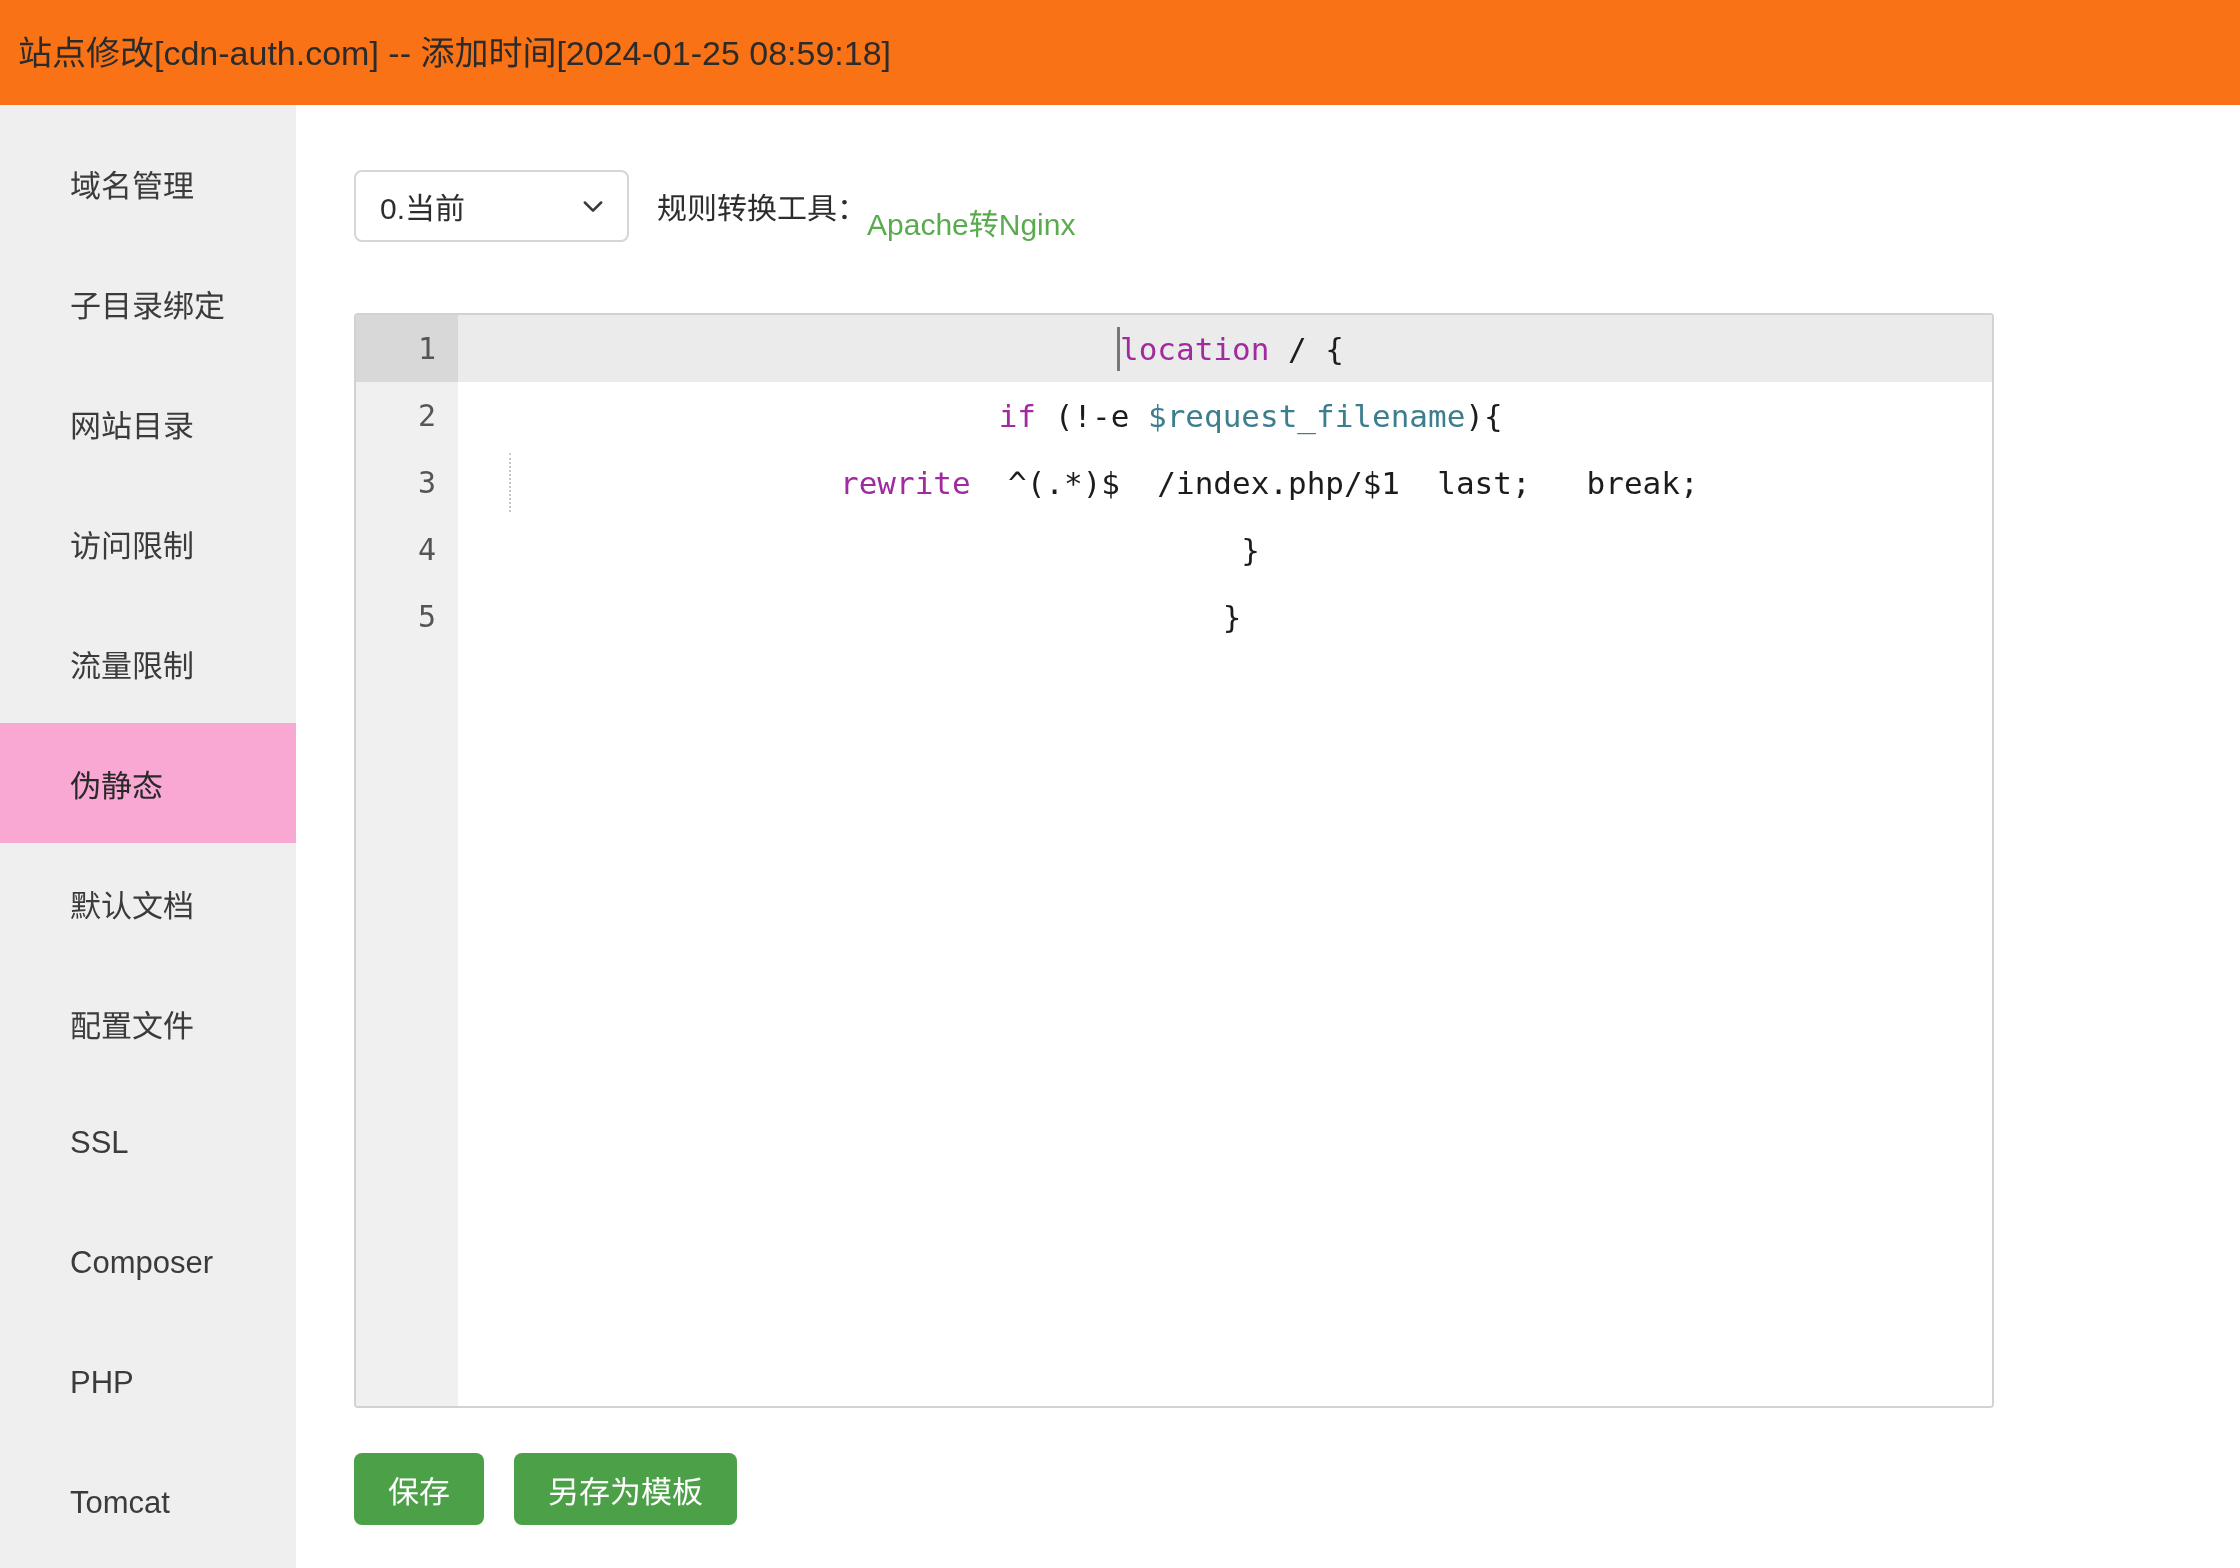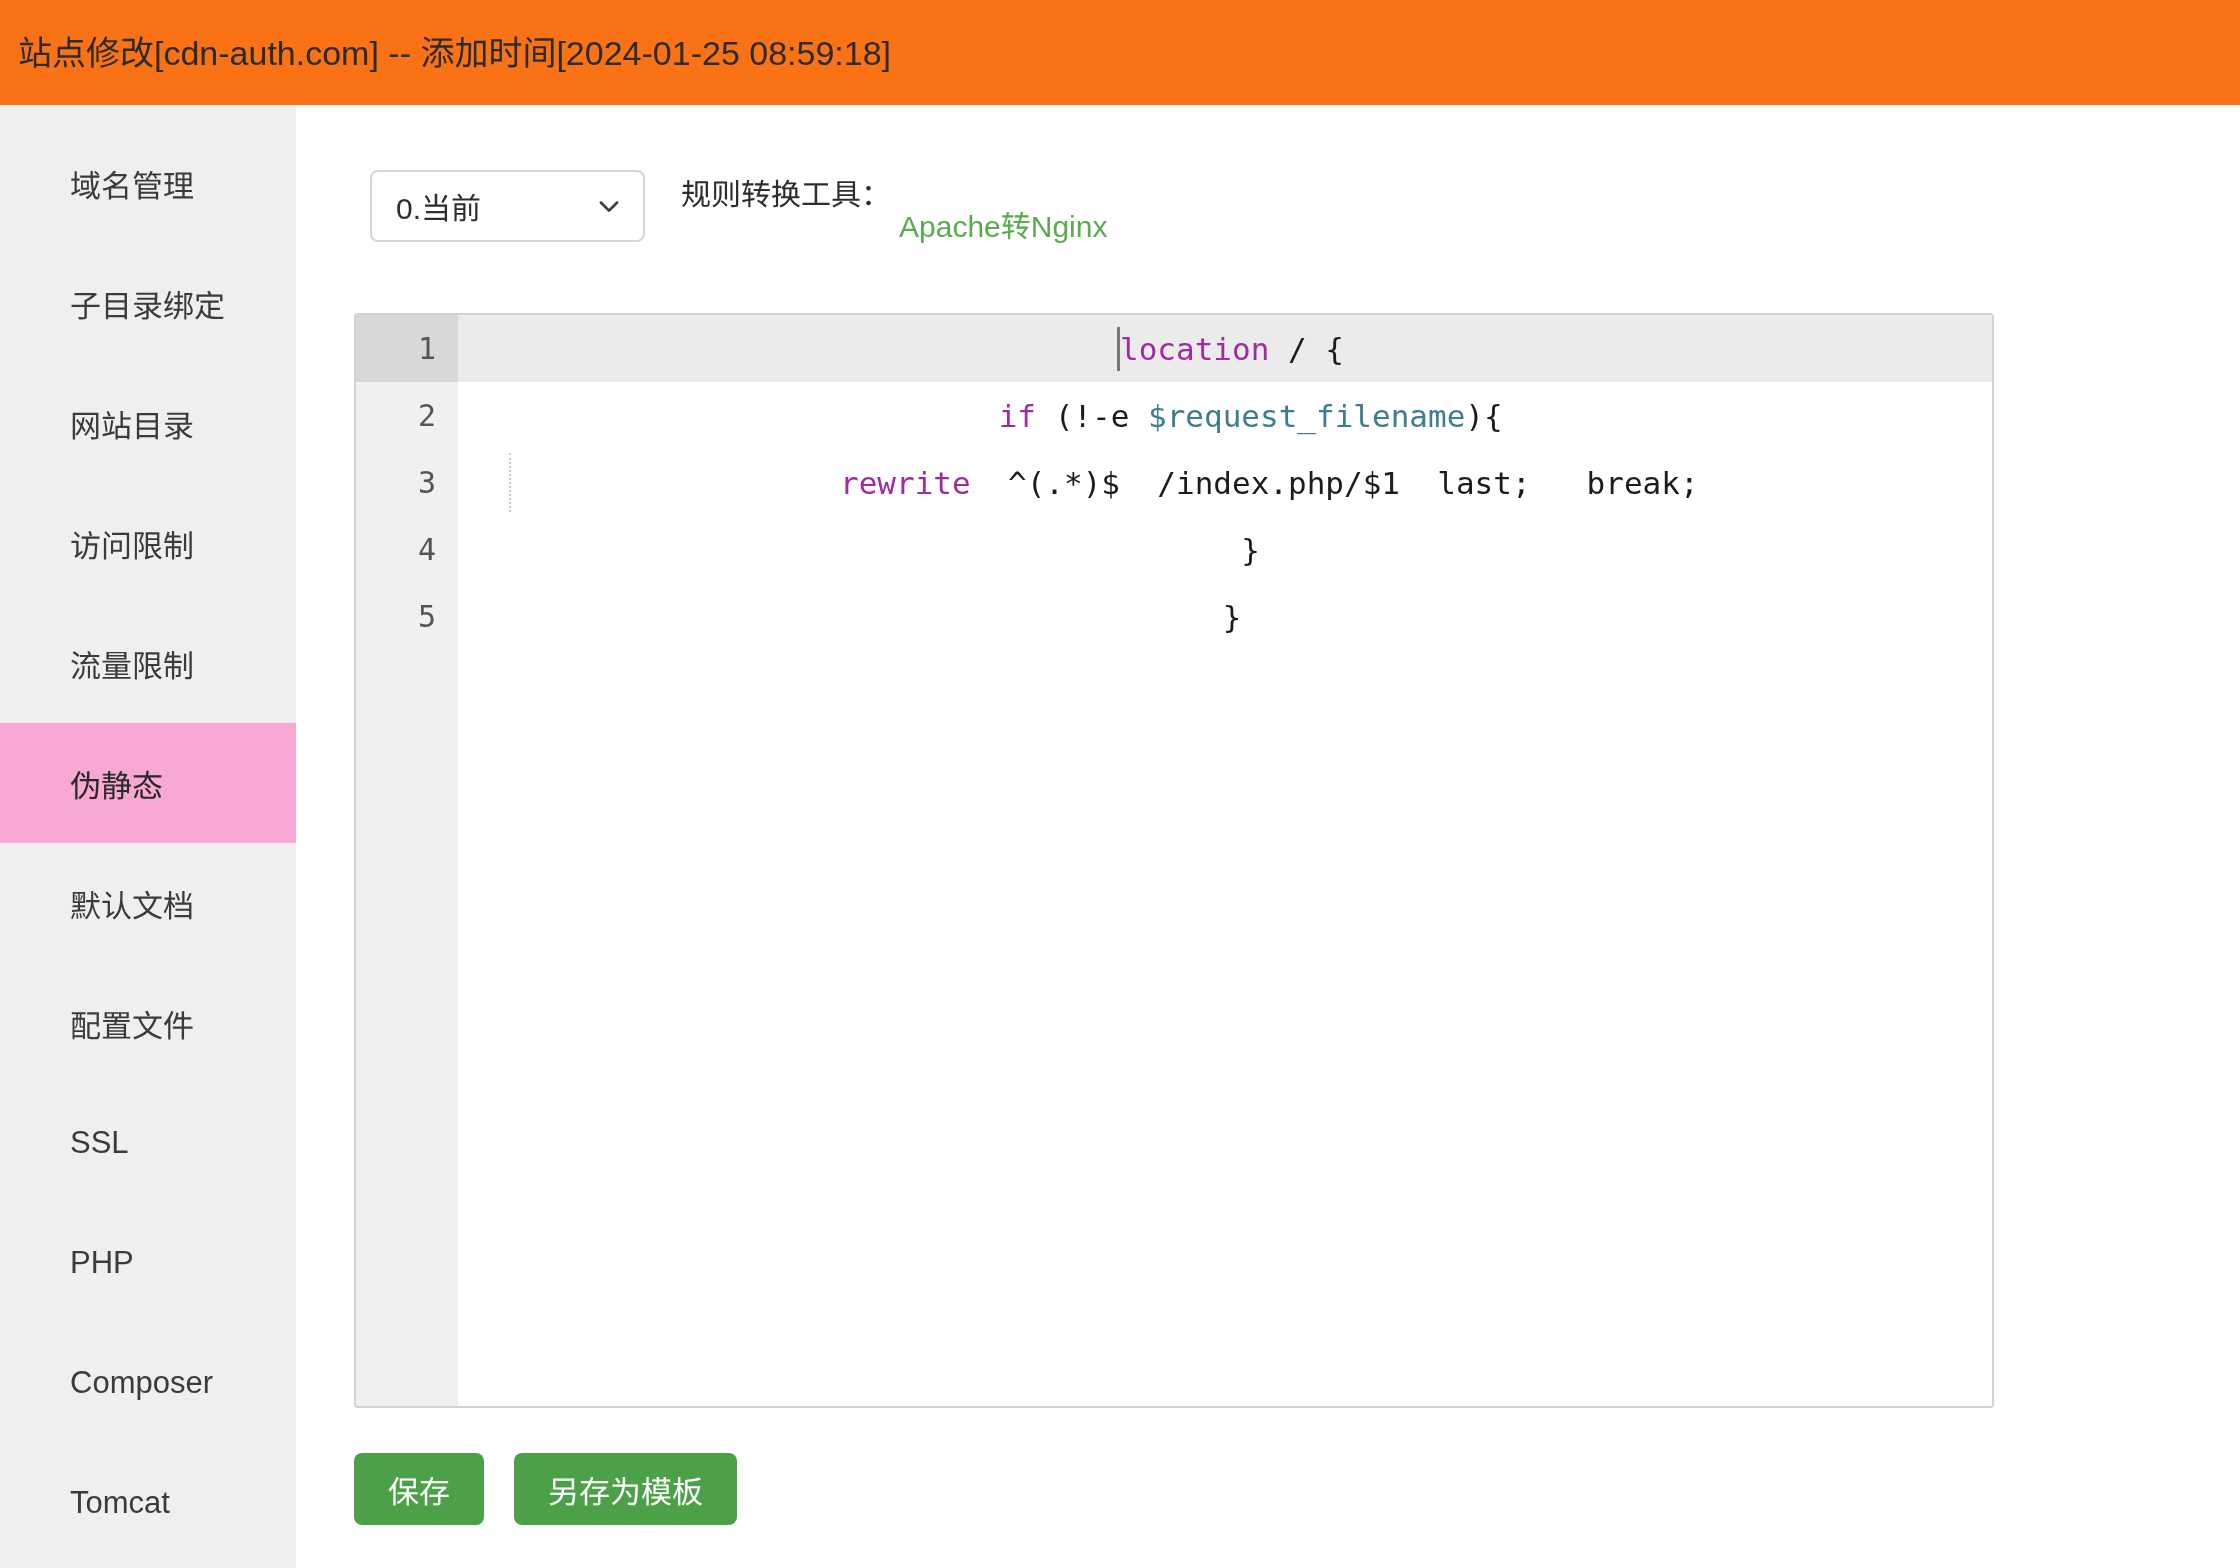--- a/index.html
+++ b/index.html
@@ -71,26 +71,25 @@
   
   .main {
     flex: 1 1 auto;
     background: #ffffff;
     position: relative;
     padding: 0;
   }
 
   .toolbar {
     position: absolute;
-    left: 74px;
+    left: 58px;
     top: 65px;
     display: flex;
-    align-items: flex-start;
+    align-items: center;
     height: 72px;
-    gap: 8px;
   }
   .select-box {
     position: relative;
     width: 275px;
     height: 72px;
     border: 2px solid #d6d6d6;
     border-radius: 8px;
     background: #ffffff;
     display: flex;
     align-items: center;
@@ -258,24 +257,24 @@
     <div class="side-item">
       <span>默认文档</span>
     </div>
     <div class="side-item">
       <span>配置文件</span>
     </div>
     <div class="side-item">
       <span>SSL</span>
     </div>
     <div class="side-item">
+      <span>Composer</span>
+    </div>
+    <div class="side-item">
       <span>PHP</span>
-    </div>
-    <div class="side-item">
-      <span>Composer</span>
     </div>
     <div class="side-item">
       <span>Tomcat</span>
     </div>
   </nav>
 
   <main class="main">
 
     <div class="toolbar">
       <div class="select-box">

